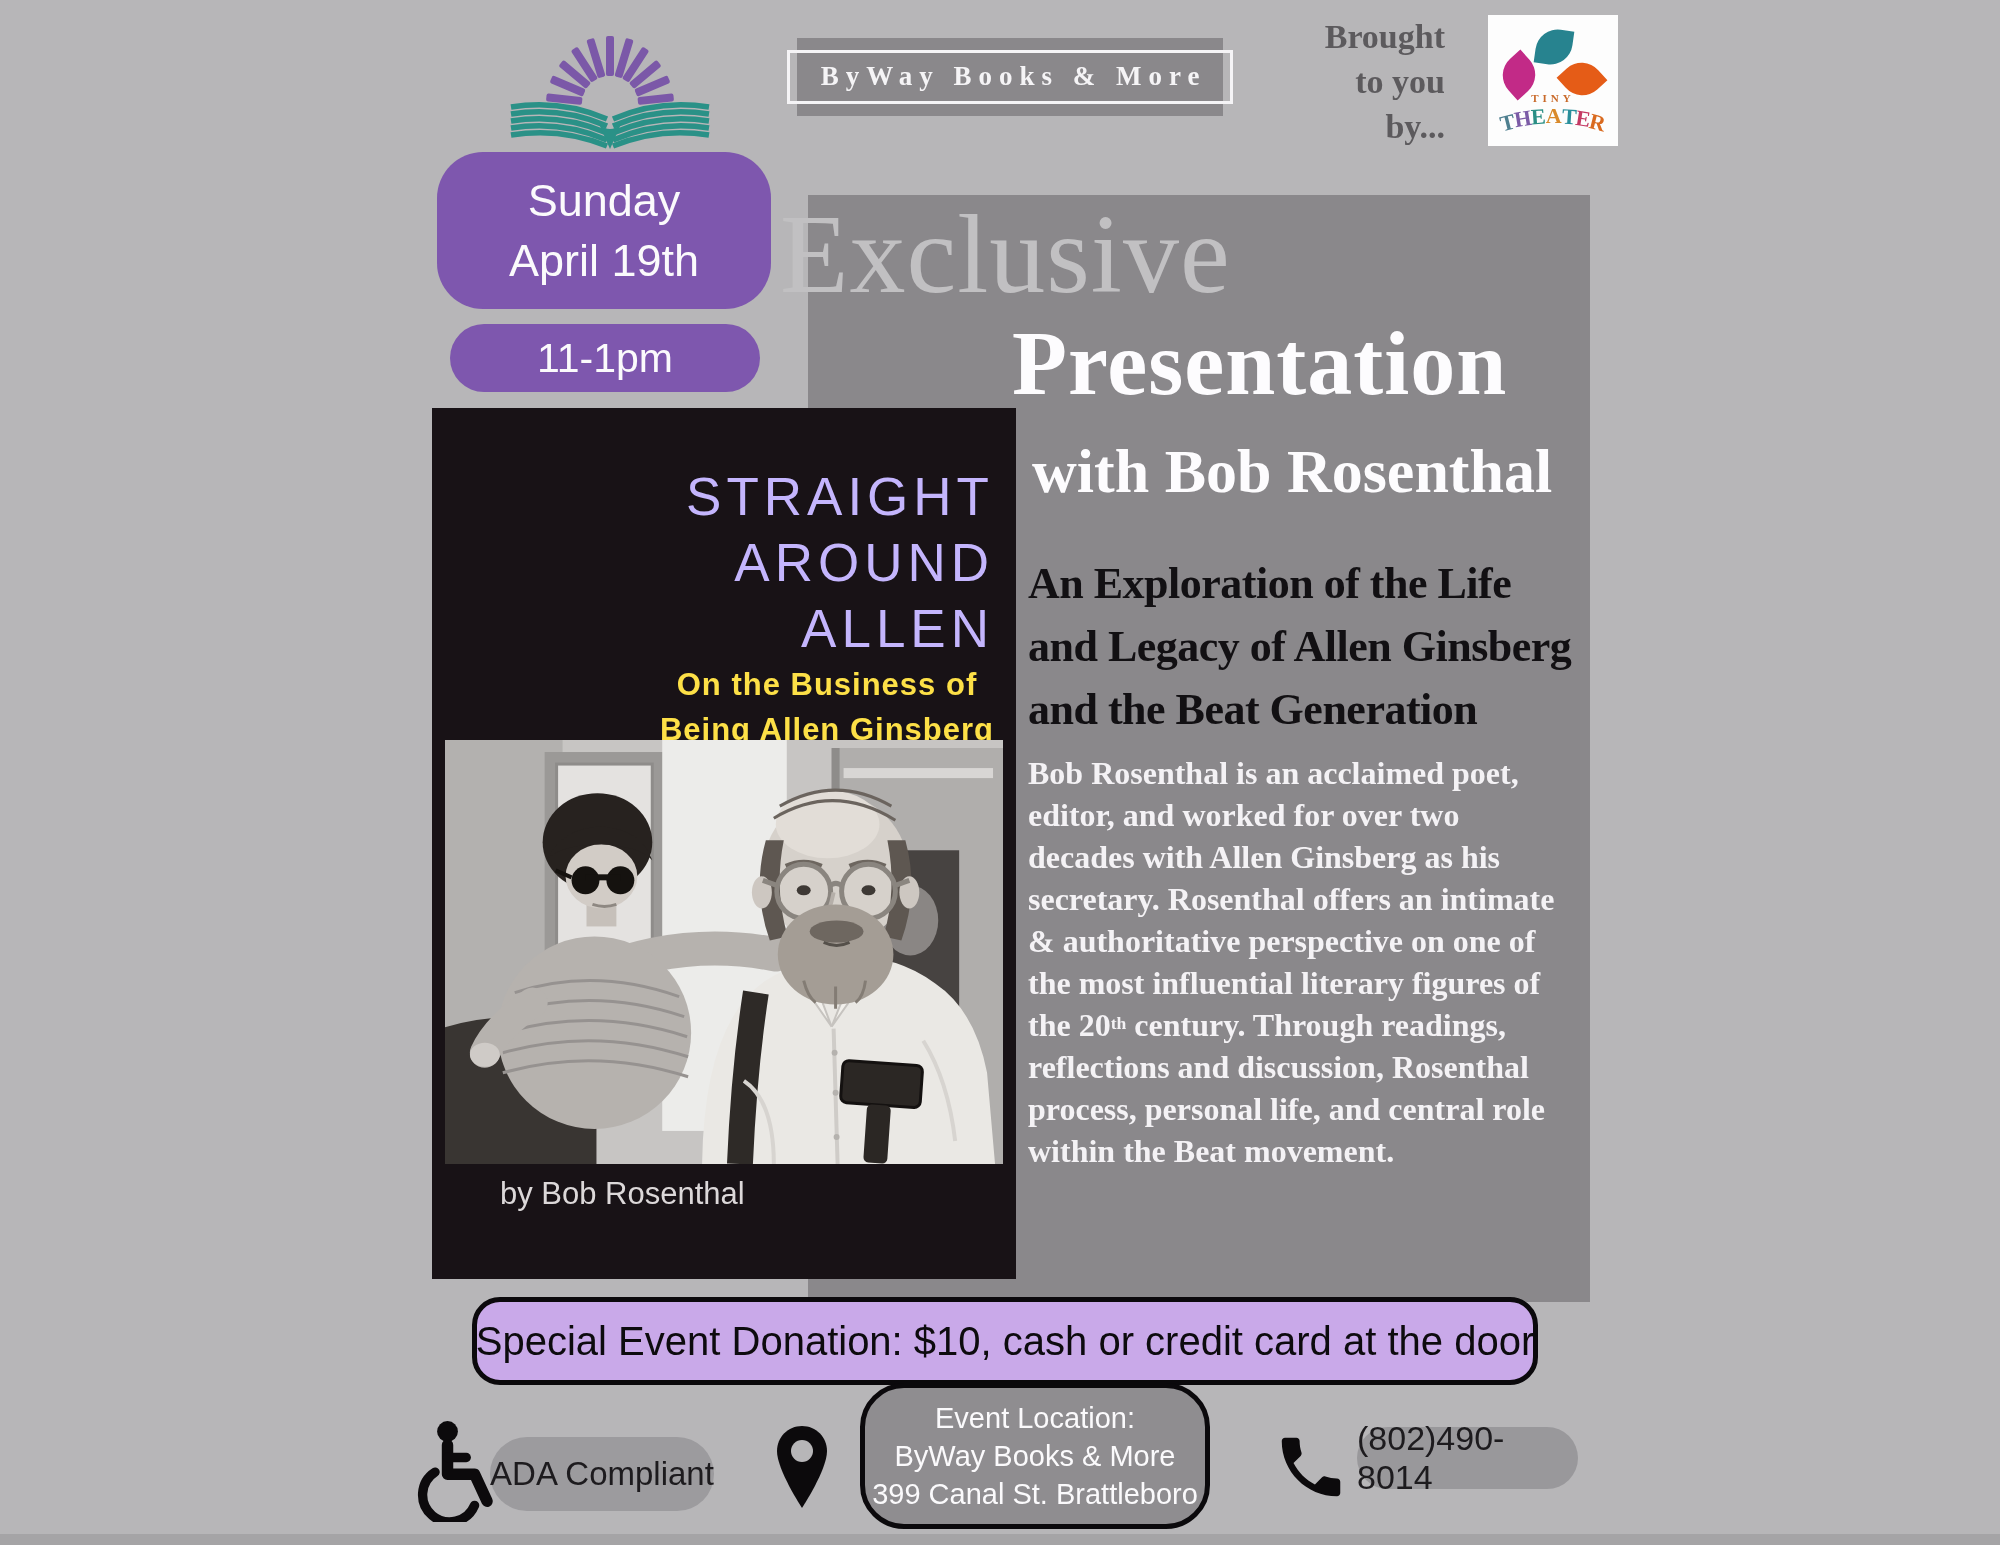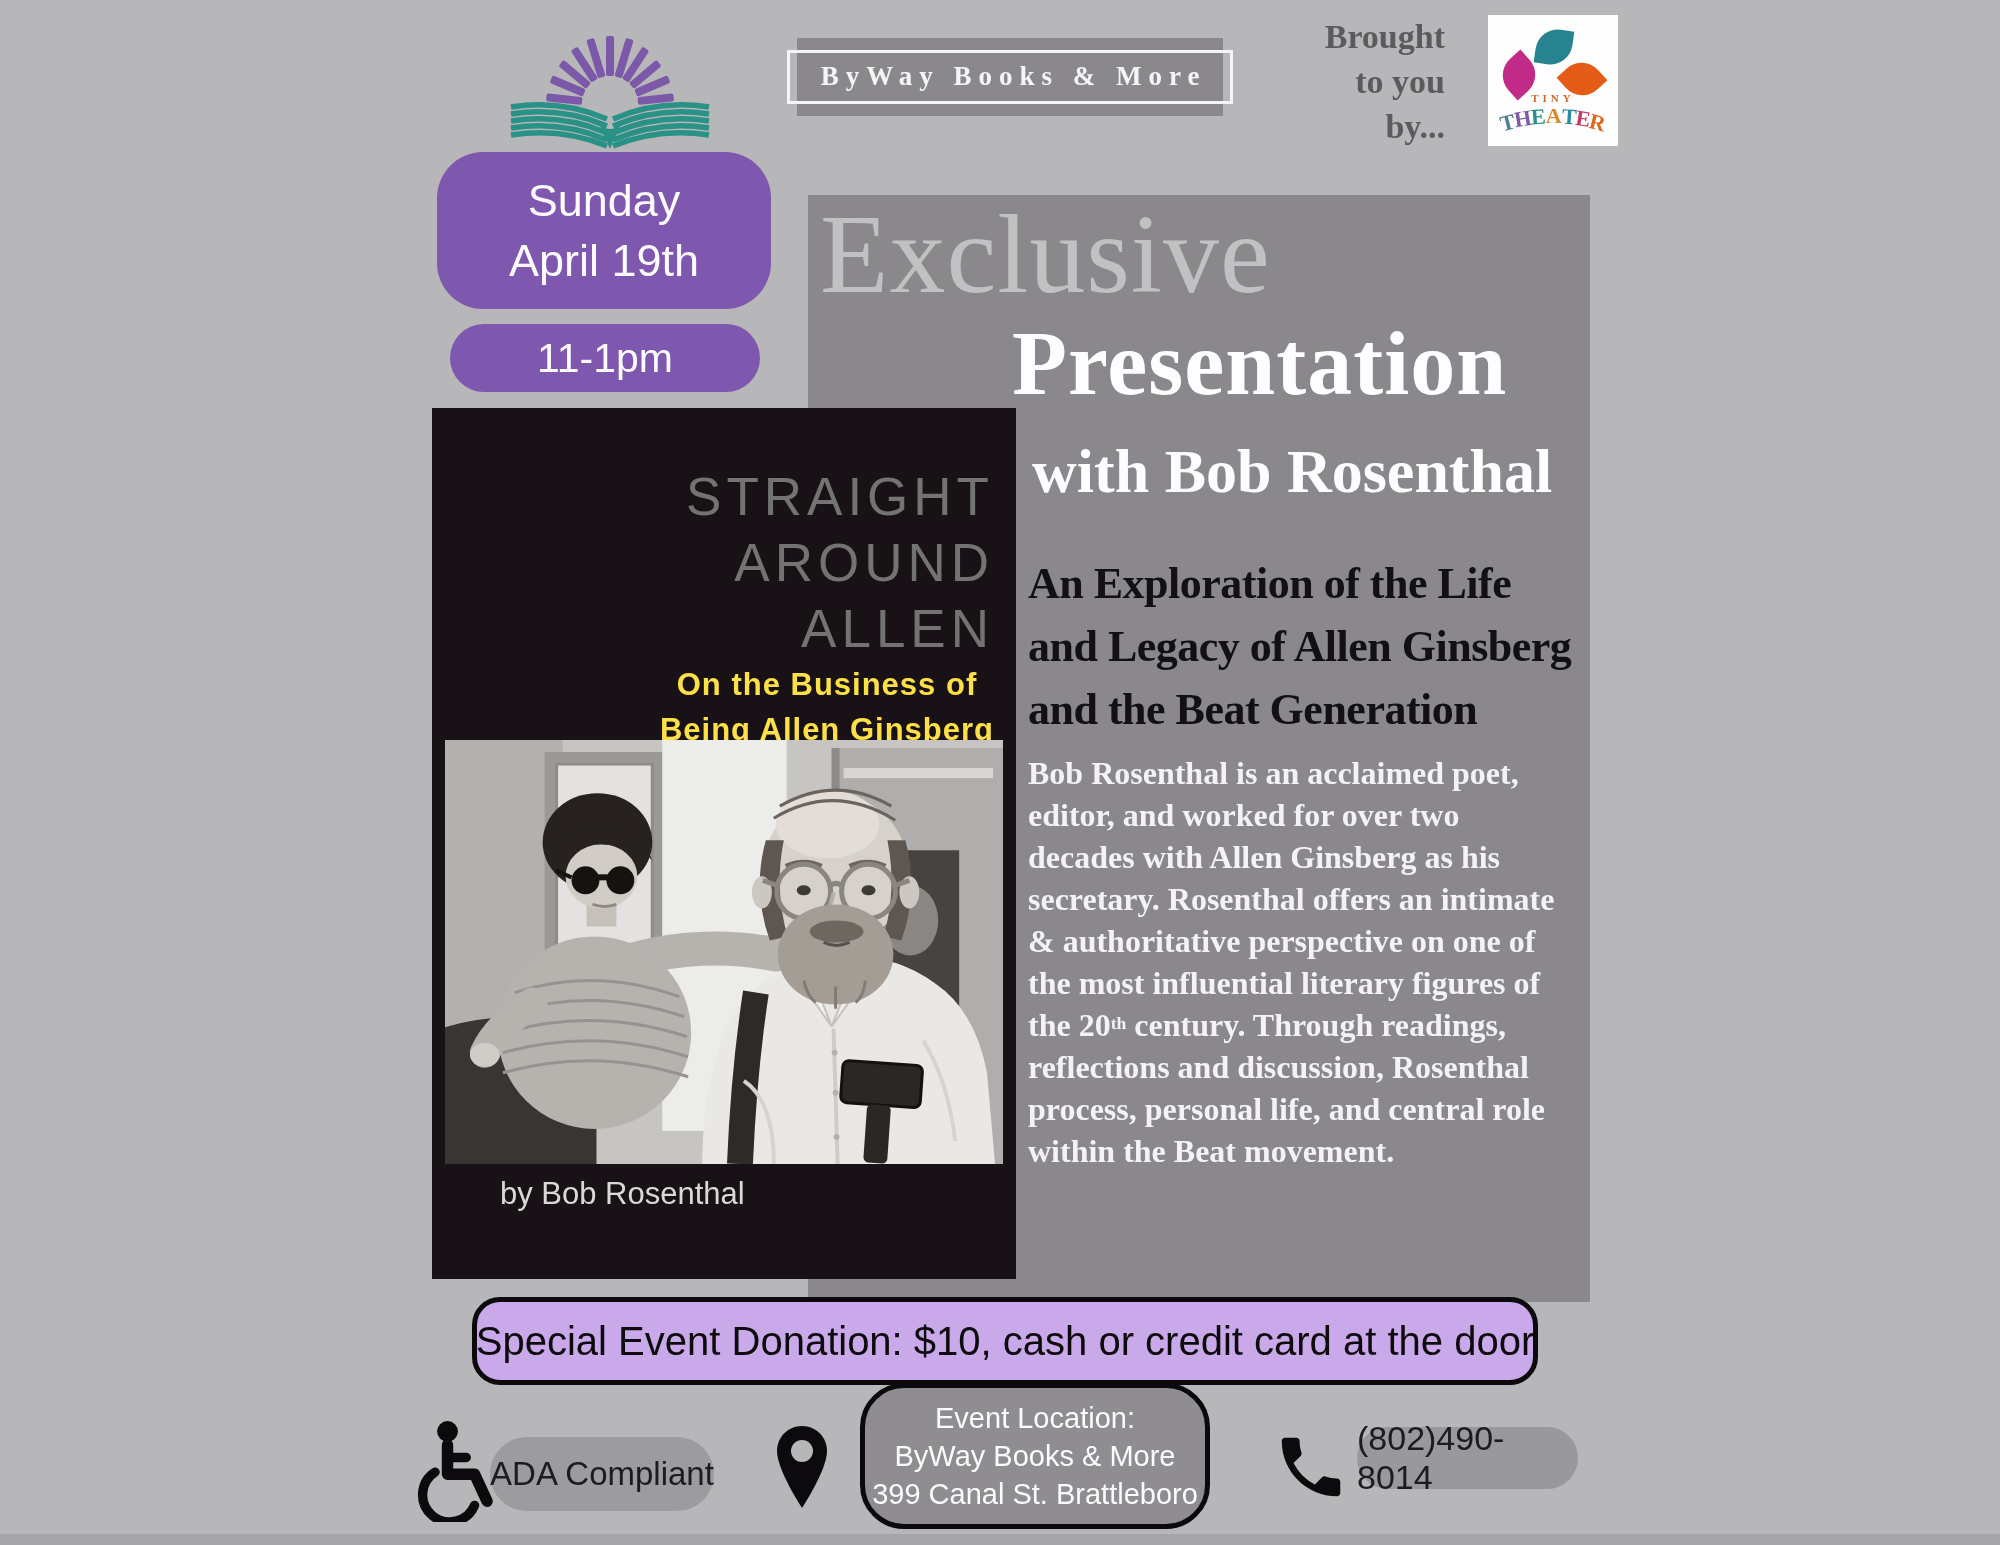--- a/index.html
+++ b/index.html
@@ -47,30 +47,30 @@
     color:#fbfafc;text-align:center;font-size:45px;font-weight:500;line-height:60px;
     display:flex;flex-direction:column;justify-content:center;
   }
   #timeBadge{
     left:450px;top:324px;width:310px;height:68px;border-radius:34px;background:#7e57ae;
     color:#fbfafc;text-align:center;font-size:41px;font-weight:500;line-height:68px;
   }
 
   
   #grayPanel{left:808px;top:195px;width:782px;height:1107px;background:#8a888b;}
-  #kicker{left:820px;top:190px;font-size:112px;color:#c1c0c2;font-weight:normal;letter-spacing:1px;}
+  #kicker{left:780px;top:190px;font-size:112px;color:#c1c0c2;font-weight:normal;letter-spacing:1px;}
   #heroTitle{left:1012px;top:312px;font-size:90px;color:#fdfcfe;letter-spacing:1px;}
   #heroSub{left:1032px;top:436px;font-size:62px;color:#fdfcfe;}
   #heading{left:1028px;top:552px;font-size:44px;line-height:63px;color:#121013;letter-spacing:-0.5px;}
   #bodyText{left:1028px;top:752px;font-size:32px;line-height:42px;color:#f4f2f5;}
   #bodyText .sup{font-size:0.55em;vertical-align:top;position:relative;top:-2px;}
 
   
   #bookCover{left:432px;top:408px;width:584px;height:871px;background:#181216;}
-  #bcTitle{position:absolute;right:22px;top:56px;text-align:right;color:#737373;
+  #bcTitle{position:absolute;right:22px;top:56px;text-align:right;color:#c4b5fd;
     font-size:53px;line-height:66px;font-weight:500;letter-spacing:5px;white-space:nowrap;}
   #bcSubtitle{position:absolute;right:22px;top:254px;text-align:center;color:#fde047;
     font-size:31px;line-height:45px;font-weight:bold;letter-spacing:1px;white-space:nowrap;}
   #bcPhoto{position:absolute;left:13px;top:332px;width:558px;height:424px;}
   #bcAuthor{position:absolute;left:68px;top:768px;color:#dcd8d9;font-size:31px;}
 
   
   #banner{
     left:472px;top:1297px;width:1066px;height:88px;background:#c9a9e9;
     border:5px solid #0b090c;border-radius:28px;box-sizing:border-box;

